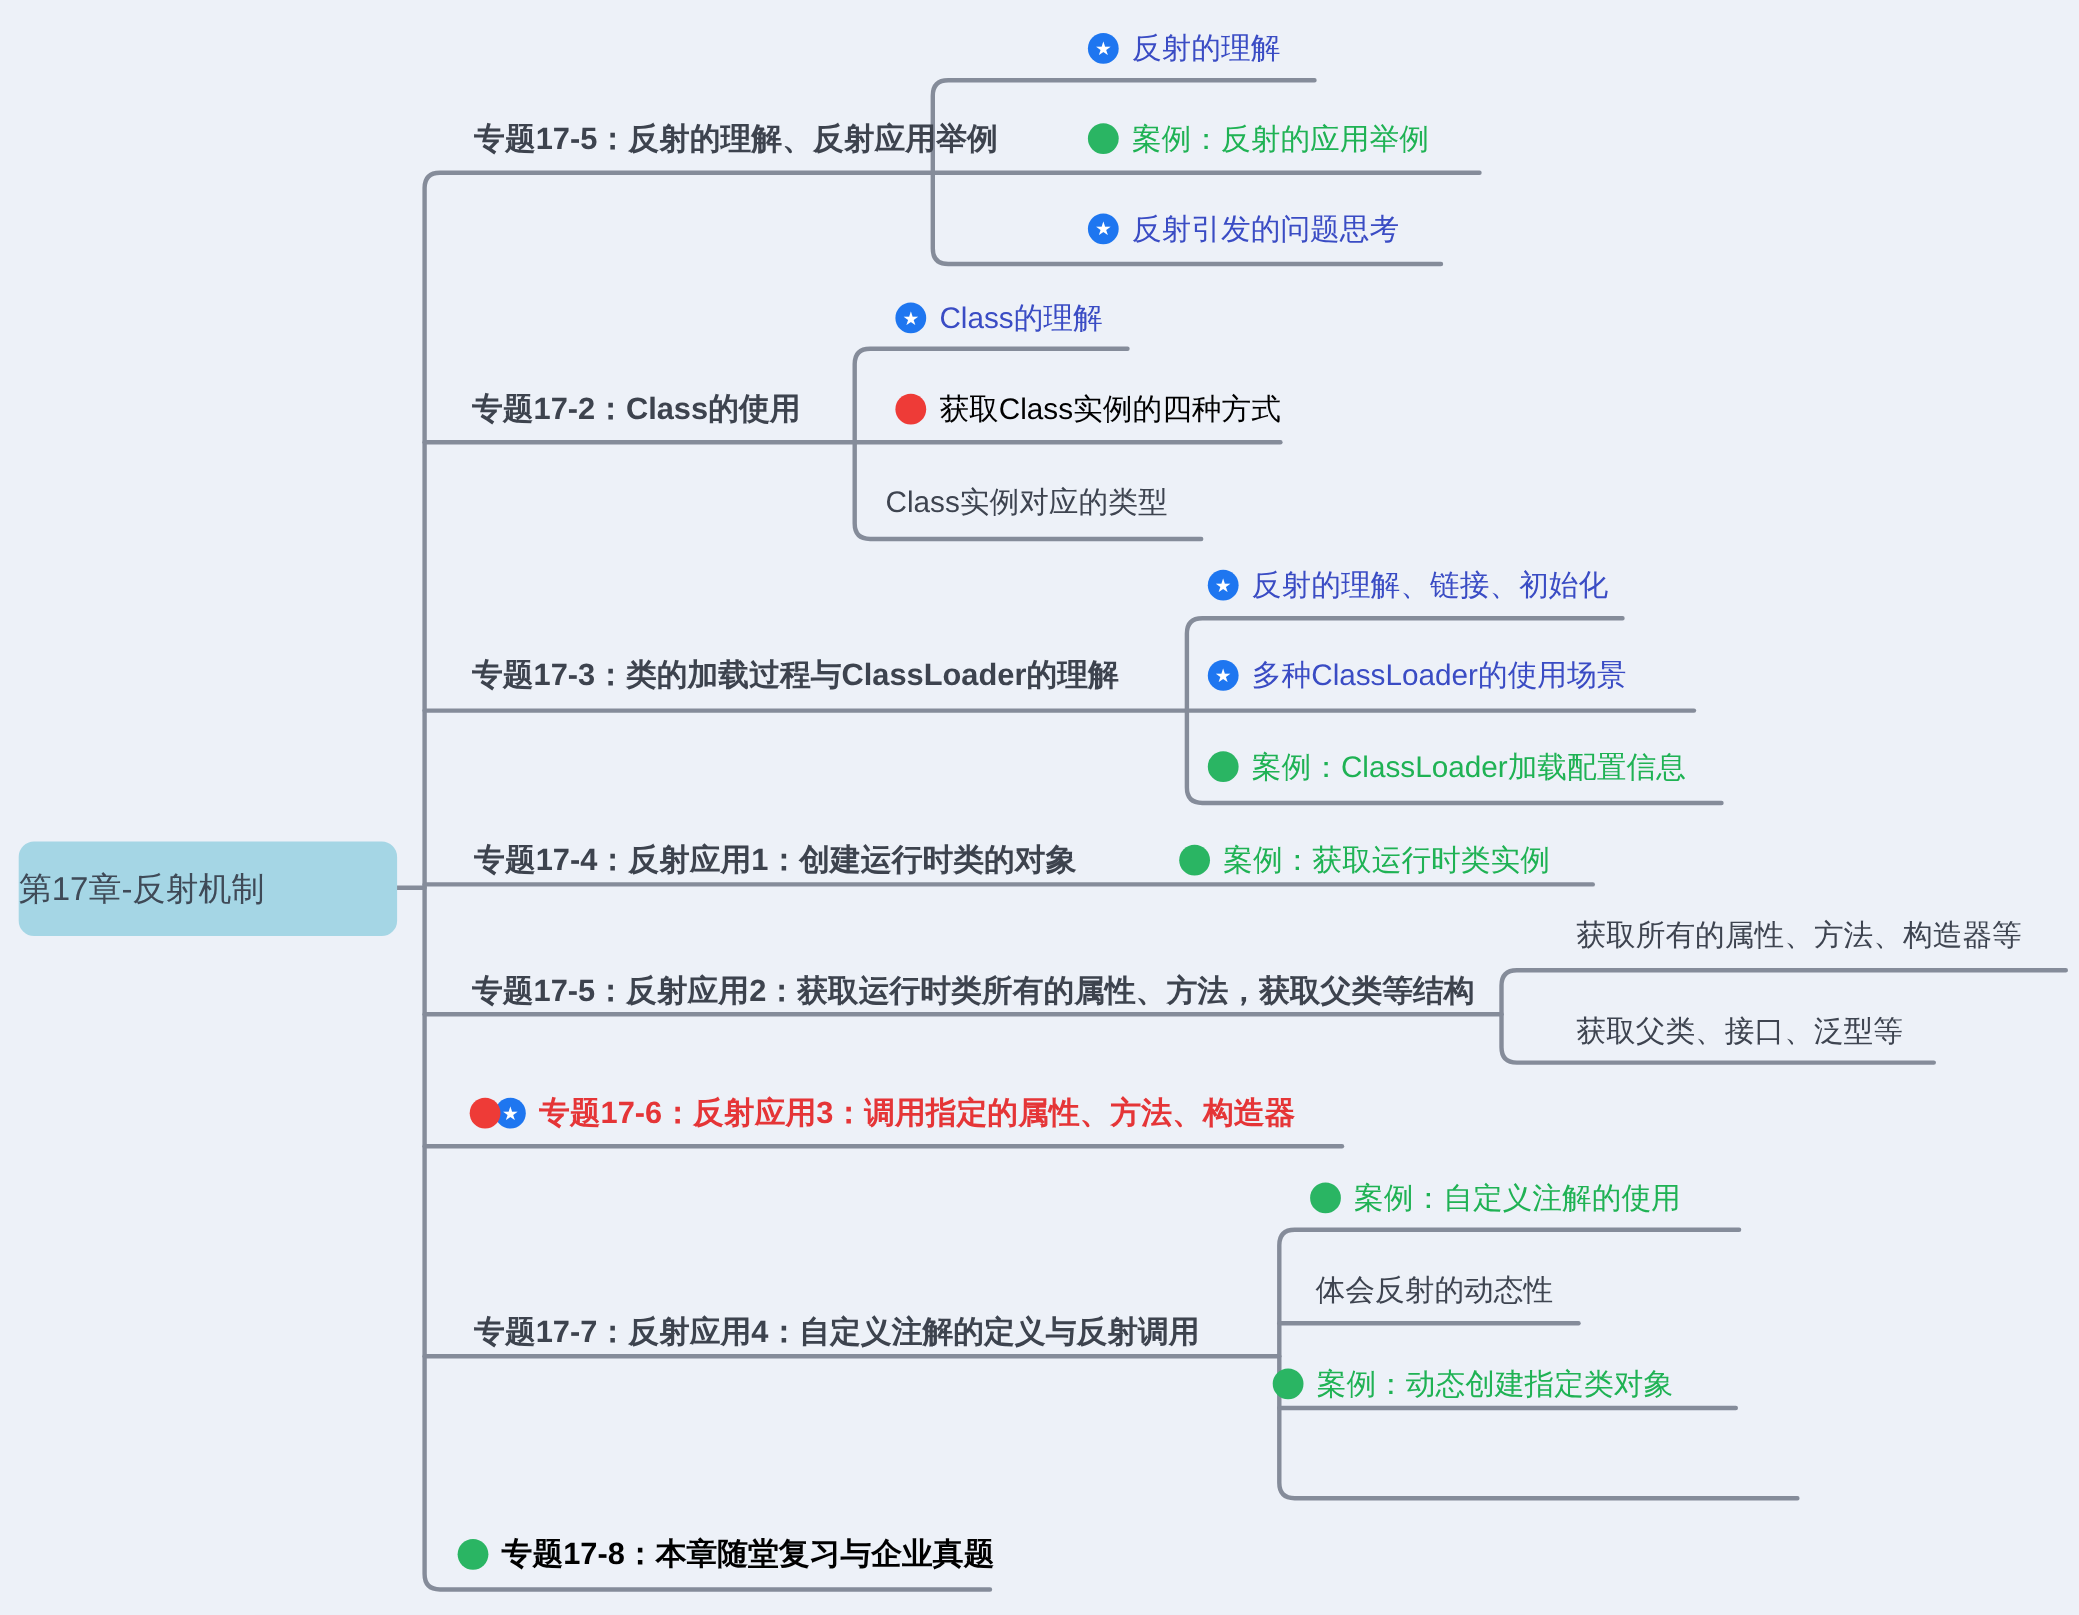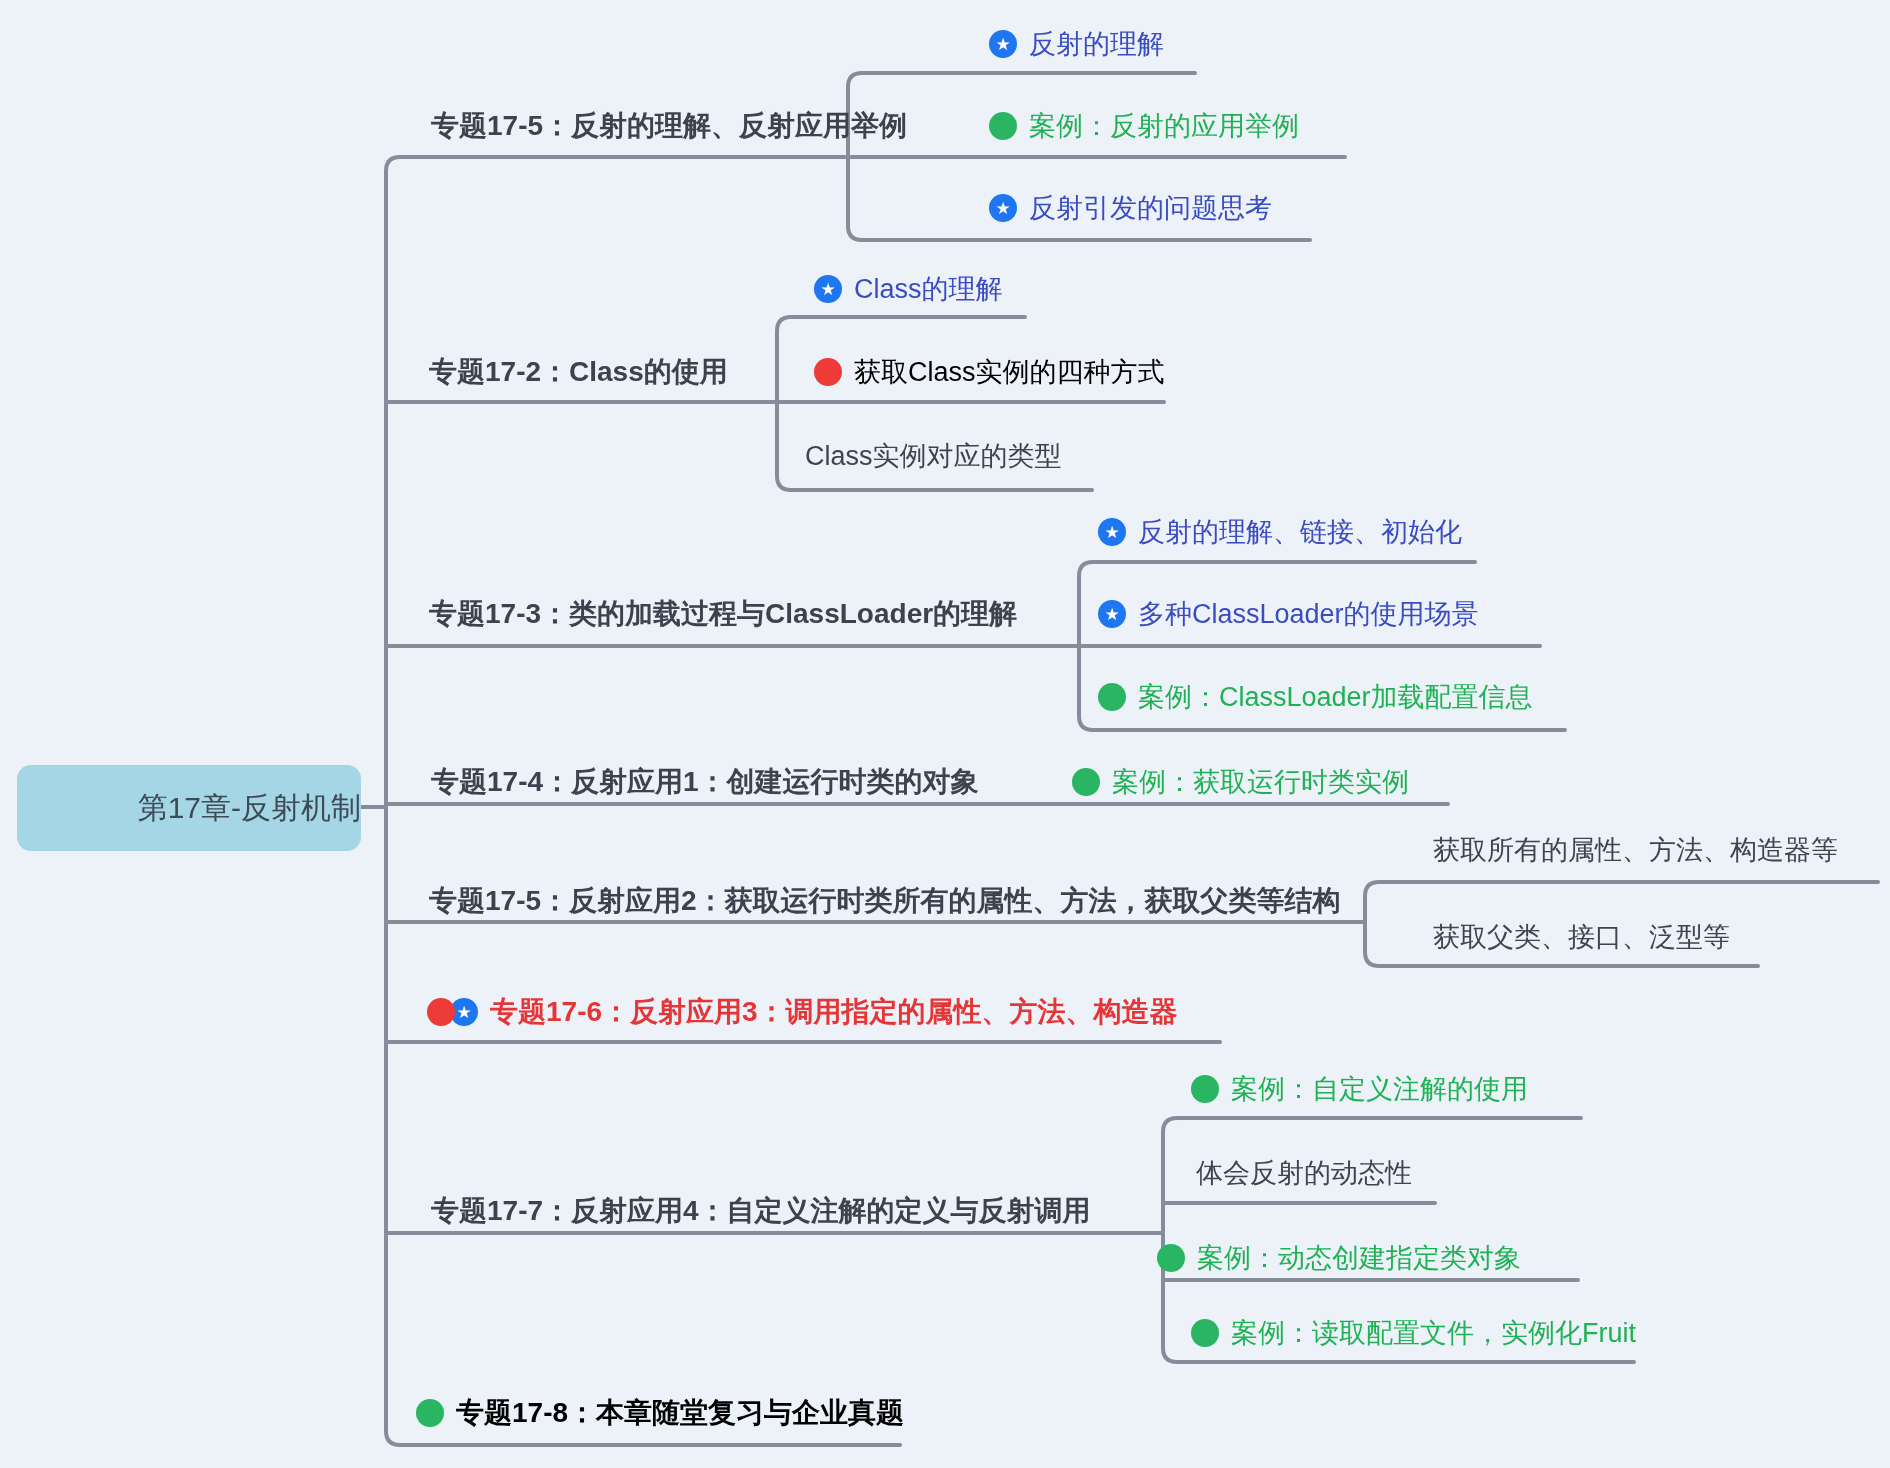--- a/index.html
+++ b/index.html
@@ -42,21 +42,21 @@
   .icon.star{background:#1e76f0;color:#ffffff;font-size:17px;line-height:1;}
   .icon.greendot{background:#2ab563;}
   .icon.reddot{background:#ee3b37;}
   .icon.overlap{margin-right:-17px;position:relative;z-index:2;}
   .root-box{
     position:absolute;
     left:17px;top:765px;
     width:344px;height:86px;
     background:#a5d6e5;
     border-radius:14px;
-    display:flex;align-items:center;justify-content:flex-end;
+    display:flex;align-items:center;justify-content:flex-start;
   }
   .root-box .label{font-size:30px;font-weight:500;color:#3f4a57;}
 </style>
 </head>
 <body>
 
 <div class="canvas">
 
   <svg class="connectors" width="1890" height="1468">
     <g fill="none" stroke="#858c9a" stroke-width="4" stroke-linecap="round">
@@ -164,23 +164,19 @@
     <span class="icon greendot"></span>
     <span class="label green">案例：自定义注解的使用</span>
   </div>
   <div class="node child" style="left:1196px;top:1173px">
     <span class="label dark">体会反射的动态性</span>
   </div>
   <div class="node child" style="left:1157px;top:1258px">
     <span class="icon greendot"></span>
     <span class="label green">案例：动态创建指定类对象</span>
   </div>
-  <div class="node child" style="left:1191px;top:1333px">
-    <span class="icon greendot"></span>
-    <span class="label green">案例：读取配置文件，实例化Fruit</span>
-  </div>
 
   <div class="node l1" style="left:416px;top:1413px">
     <span class="icon greendot"></span>
     <span class="label green">专题17-8：本章随堂复习与企业真题</span>
   </div>
 
 </div>
 
 </body></html>

